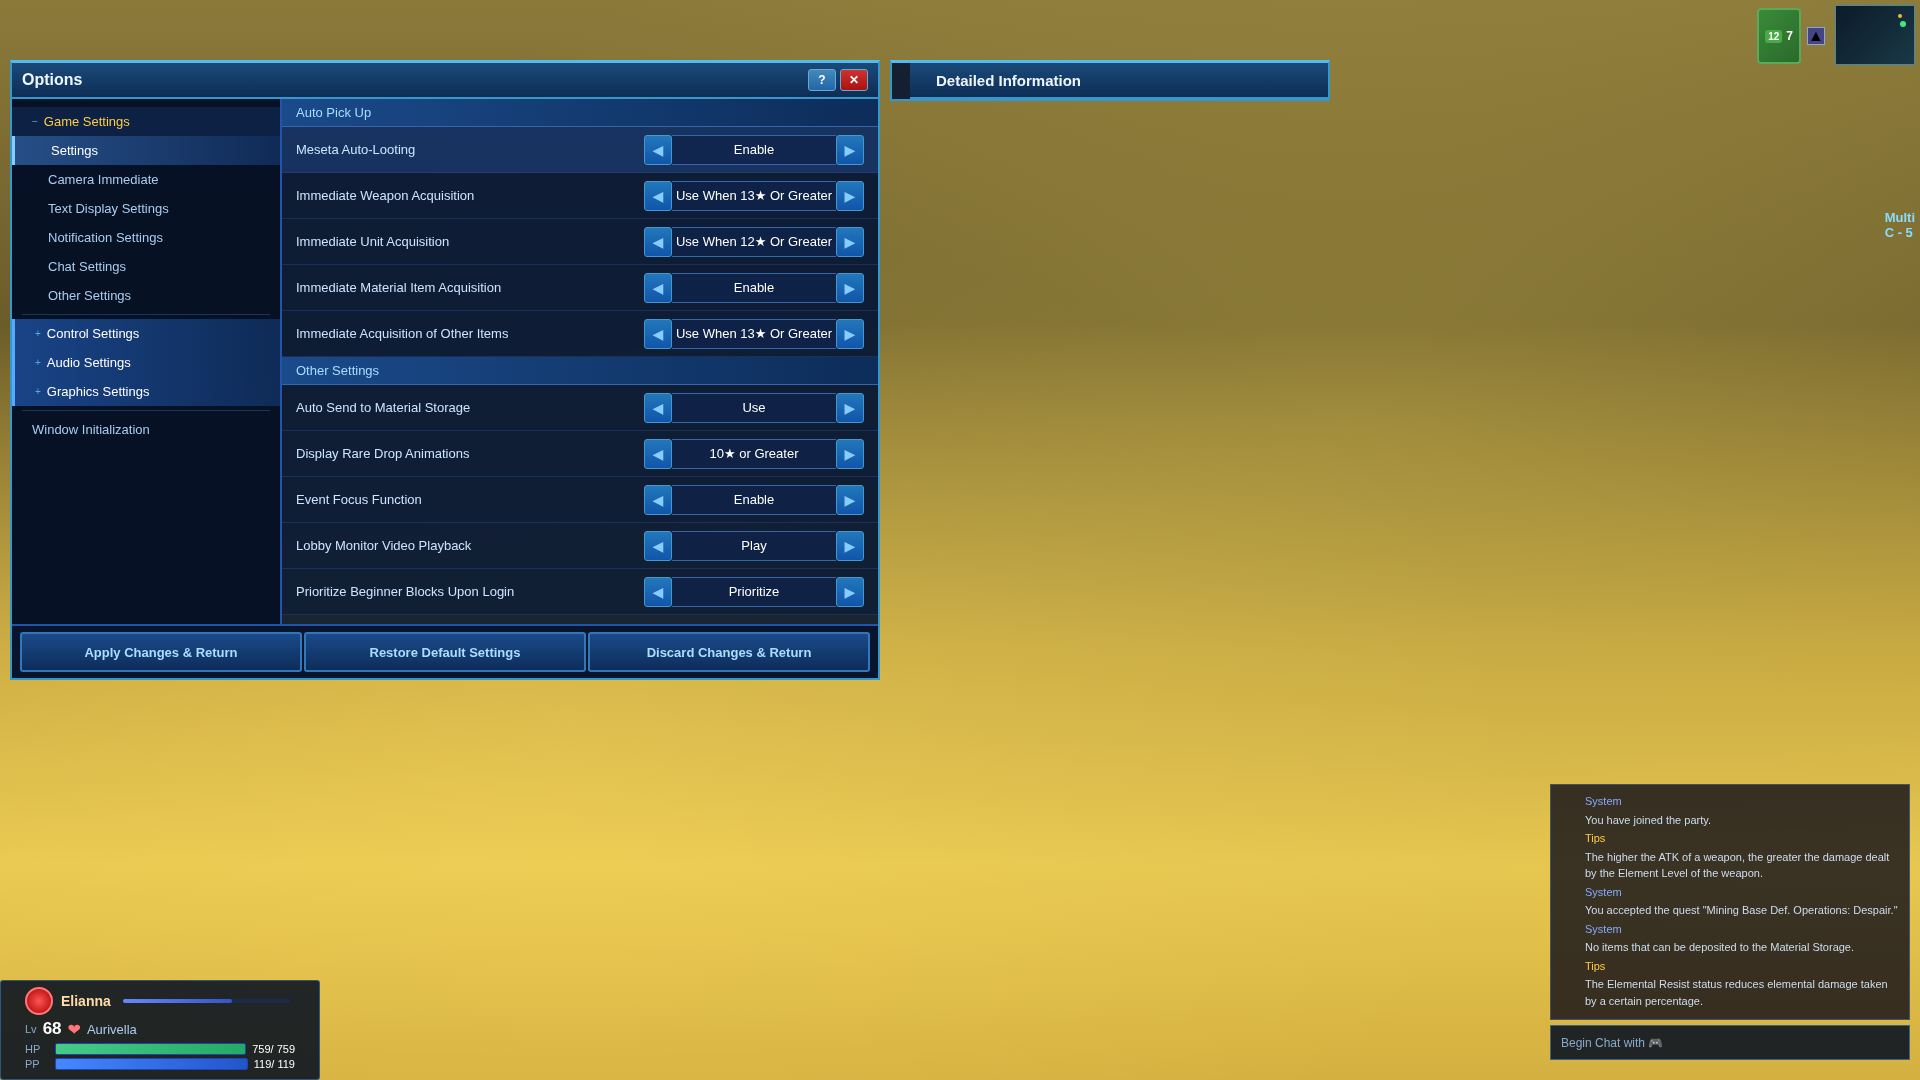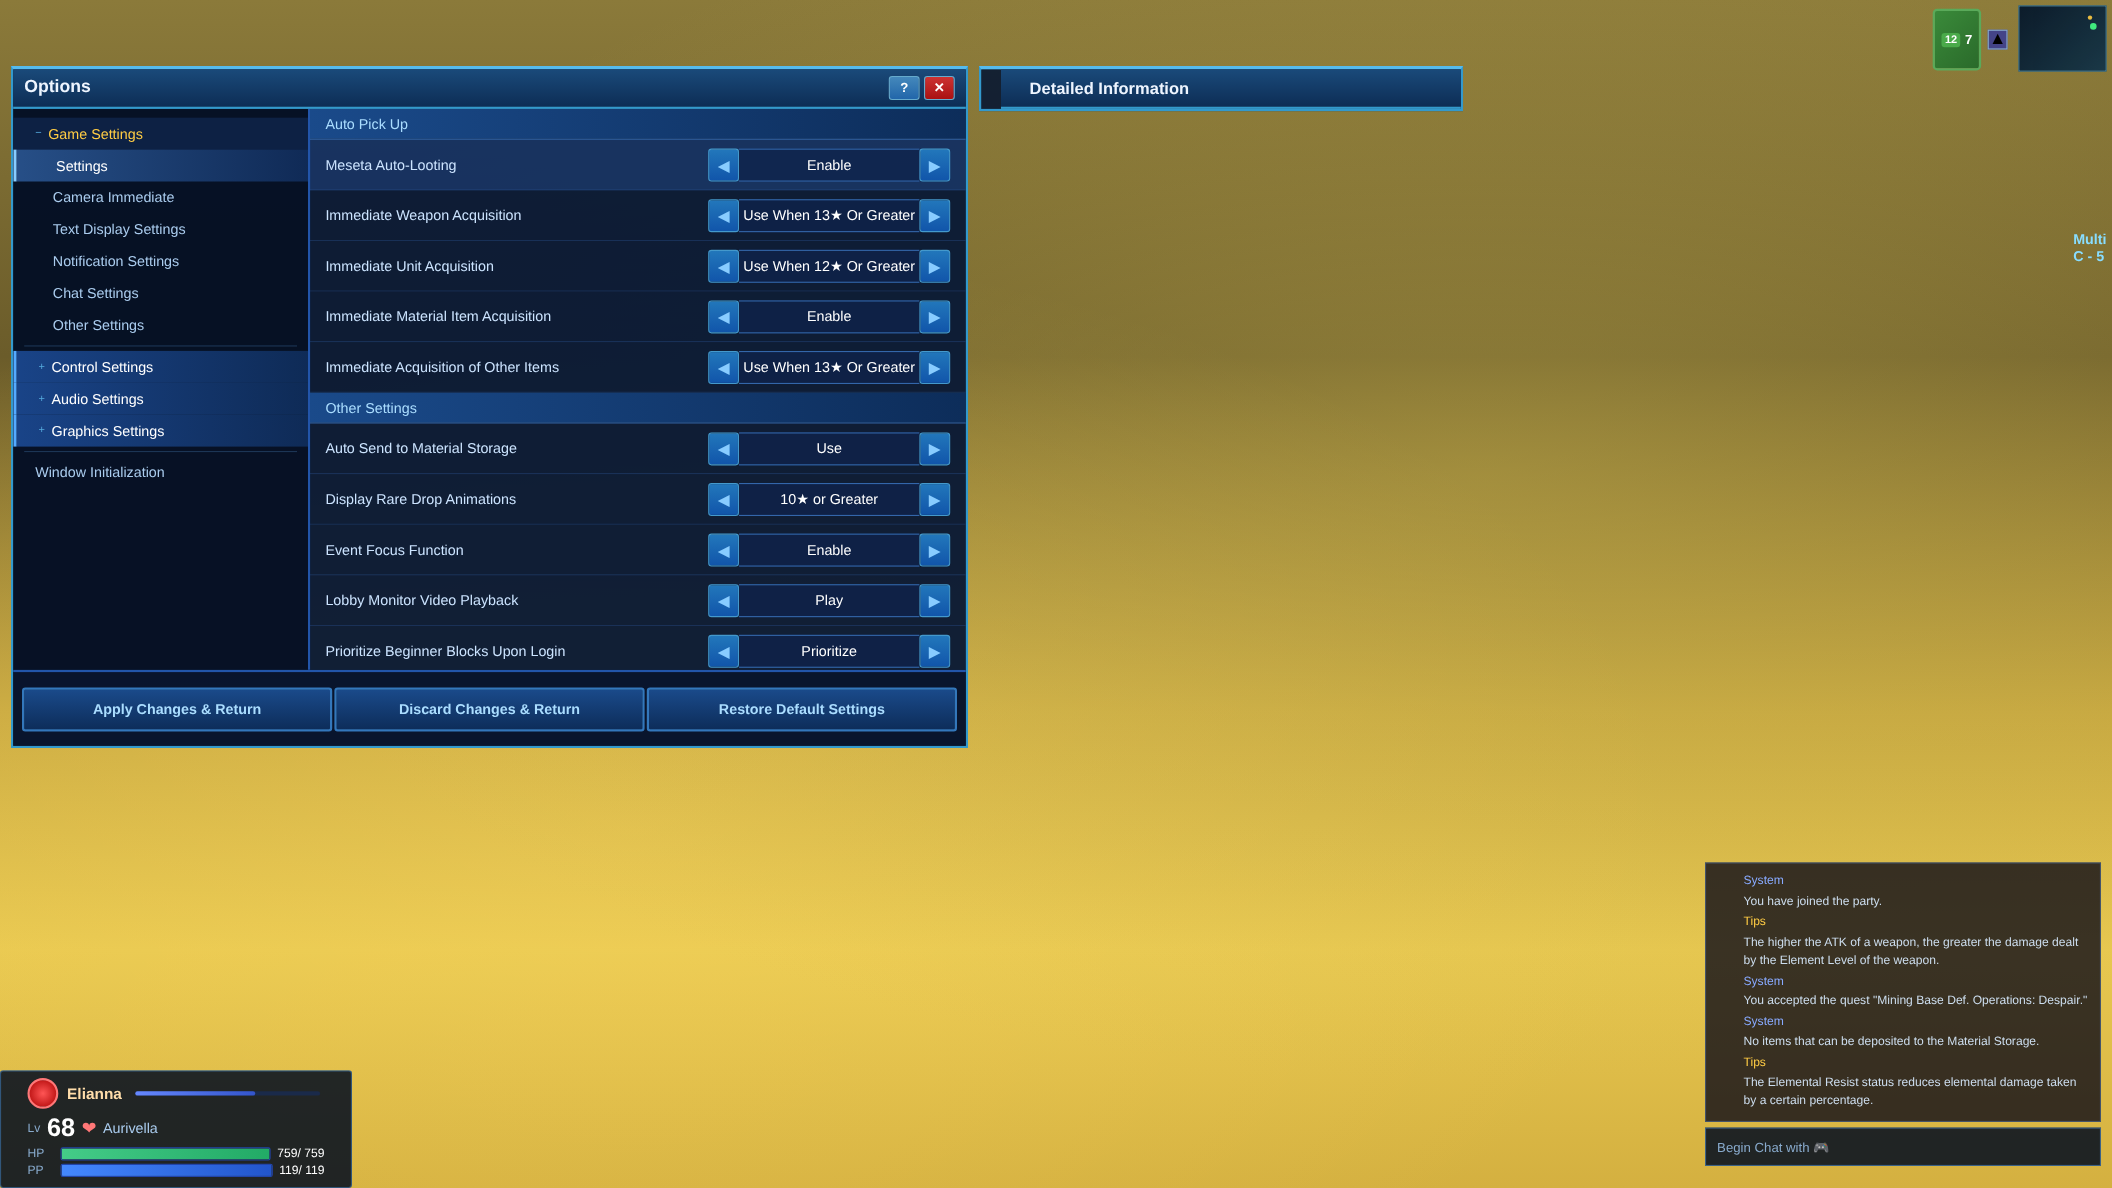--- a/index.html
+++ b/index.html
@@ -251,21 +251,21 @@
       border-bottom: 1px solid #3366aa;
       height: 30px;
       display: flex;
       align-items: center;
       justify-content: center;
       min-width: 150px;
     }
 
     
     .dialog-footer {
-      height: 69px;
+      height: 54px;
       background: rgba(8,20,45,0.95);
       border-top: 2px solid #2255aa;
       display: flex;
       align-items: center;
       gap: 2px;
       padding: 6px 8px;
       flex-shrink: 0;
     }
     .footer-btn {
       flex: 1;
@@ -376,21 +376,21 @@
       border: 2px solid #ff7777;
     }
     .char-name { color: #ffddaa; font-size: 14px; font-weight: bold; }
     .lv-row {
       display: flex;
       align-items: center;
       gap: 6px;
       margin-bottom: 4px;
     }
     .lv-label { color: #88aacc; font-size: 11px; }
-    .lv-num { color: #fff; font-size: 23px; font-weight: bold; }
+    .lv-num { color: #fff; font-size: 17px; font-weight: bold; }
     .char-sub-name { color: #aaccee; font-size: 13px; }
     .stat-row {
       display: flex;
       align-items: flex-end;
       gap: 6px;
       margin-bottom: 3px;
     }
     .stat-label { color: #88aacc; font-size: 11px; width: 24px; }
     .stat-bar-bg {
       flex: 1;
@@ -577,22 +577,22 @@
             <div class="setting-value">Prioritize</div>
             <div class="arrow-btn">▶</div>
           </div>
         </div>
       </div>
     </div>
   </div>
 
   <div class="dialog-footer">
     <div class="footer-btn">Apply Changes &amp; Return</div>
+    <div class="footer-btn">Restore Default Settings</div>
     <div class="footer-btn">Discard Changes &amp; Return</div>
-    <div class="footer-btn">Restore Default Settings</div>
   </div>
 </div>
 
 <div class="detail-panel">
   <div class="detail-titlebar">
     <span class="detail-title">Detailed Information</span>
   </div>
 </div>
 
 <div class="chat-log">

